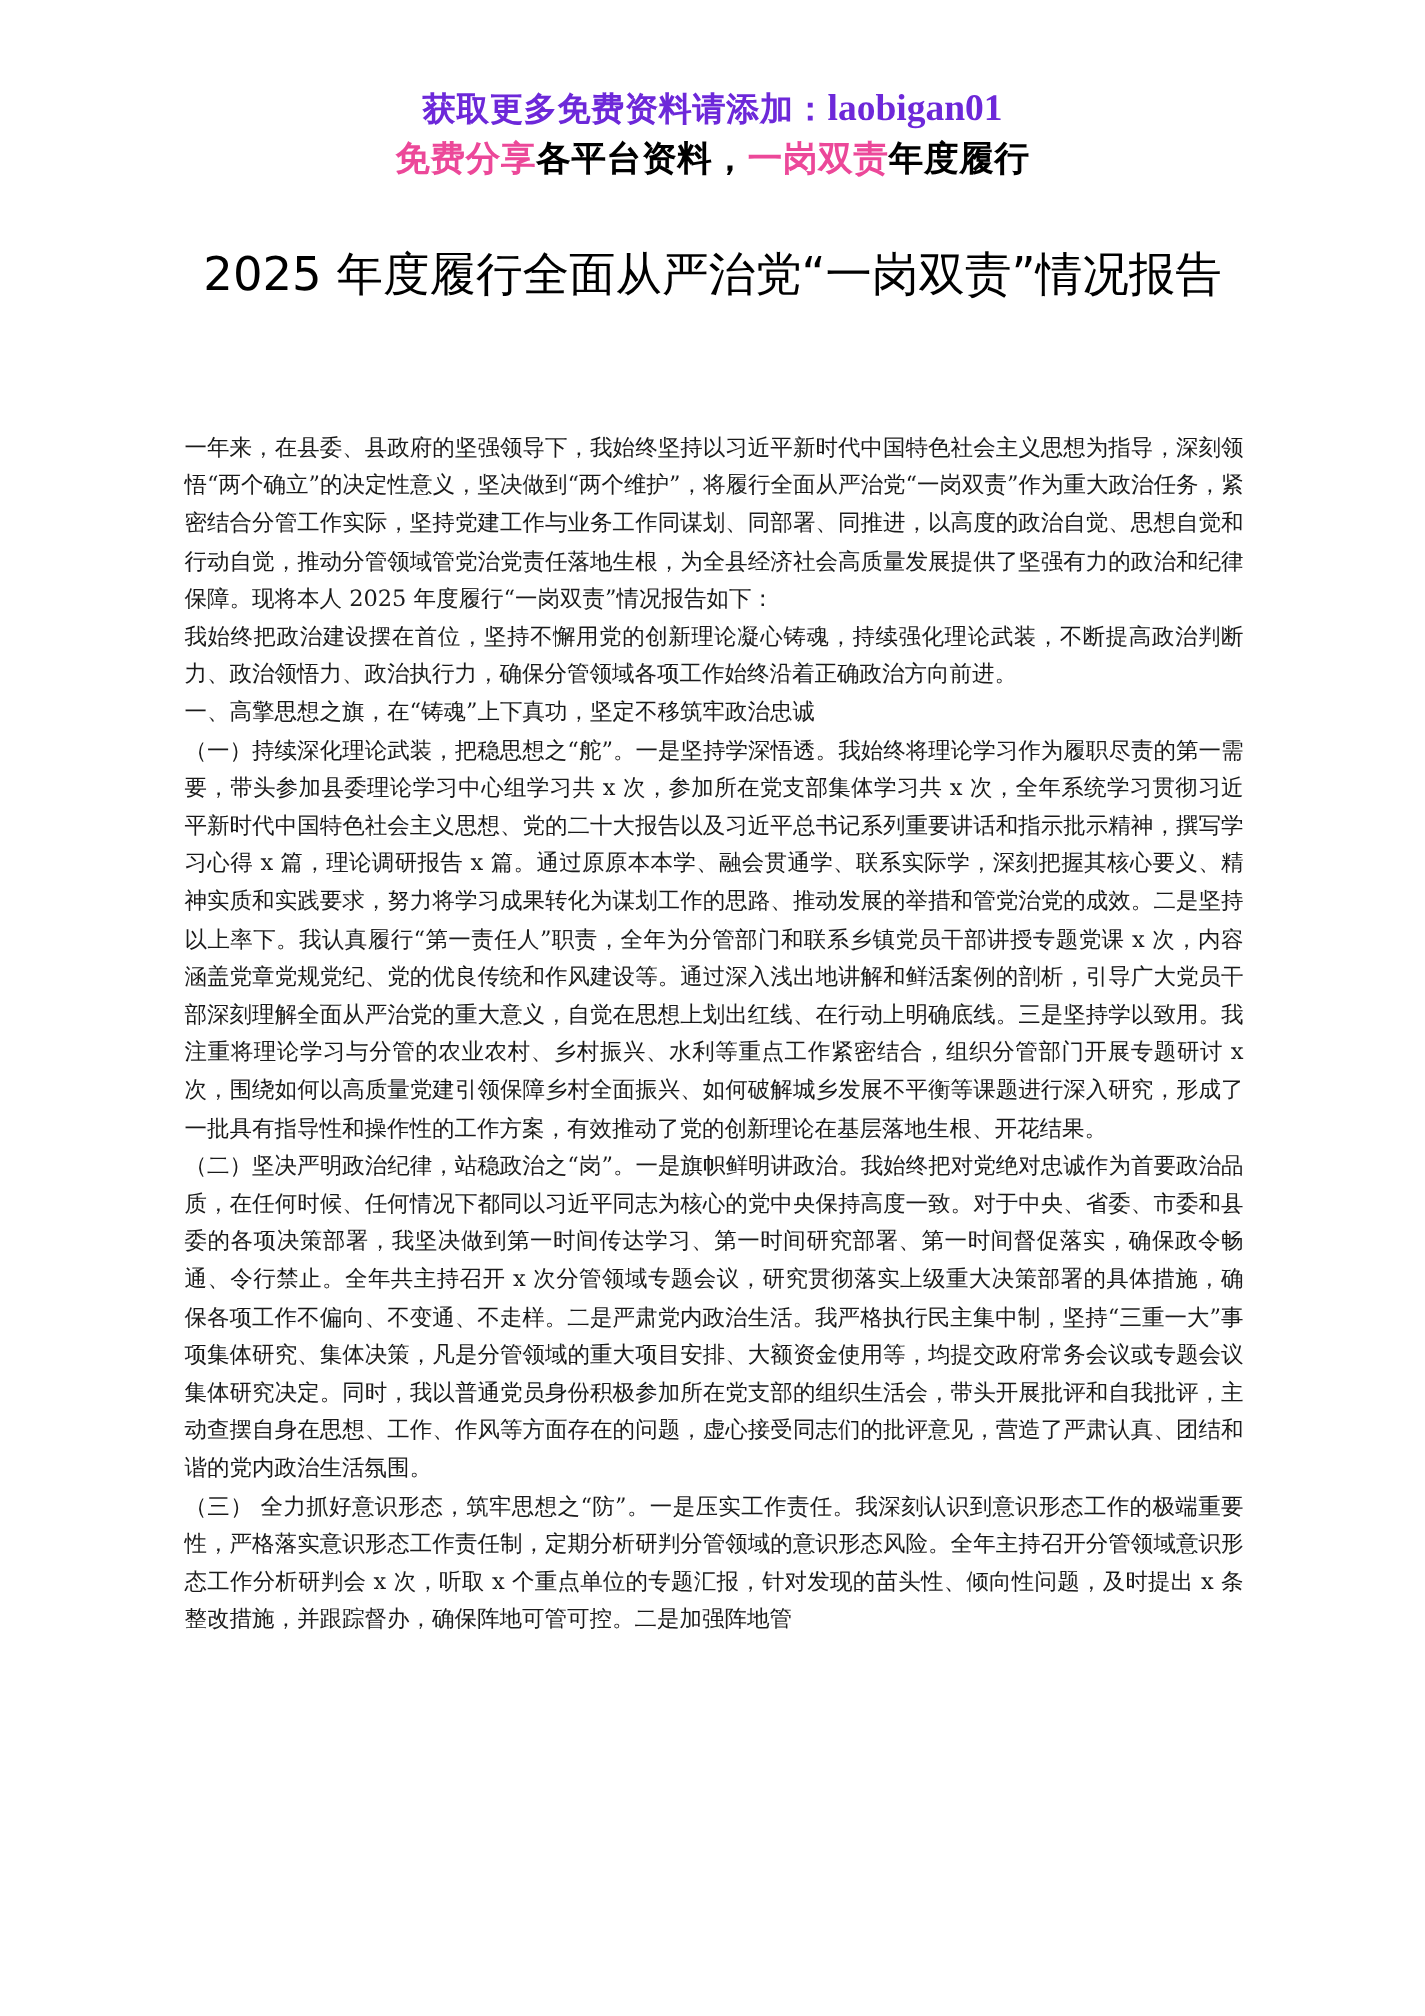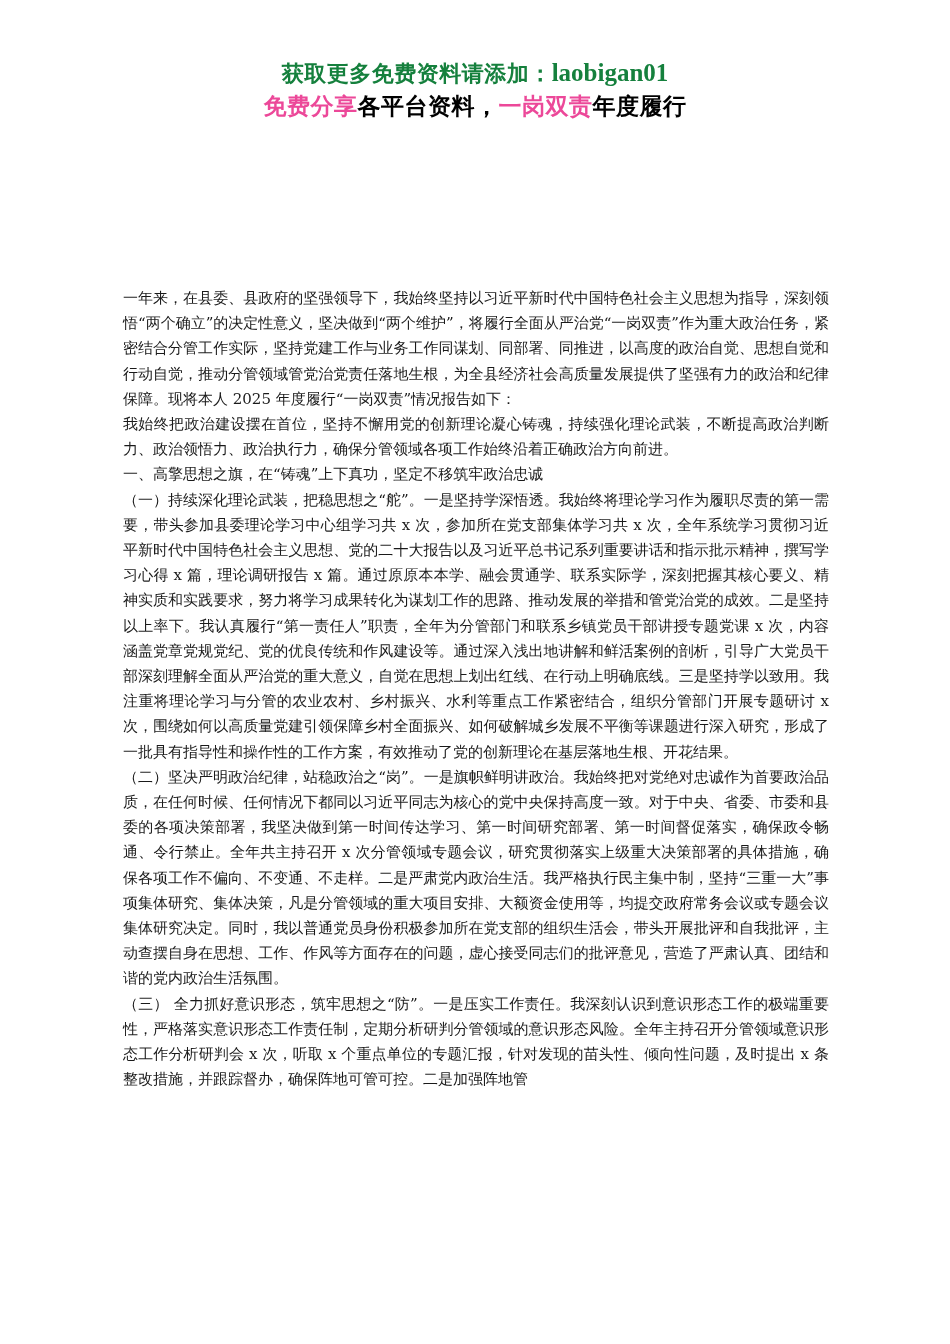--- a/index.html
+++ b/index.html
@@ -30,21 +30,21 @@
     left: 0;
     width: 950px;
     text-align: center;
   }
   .promo-line1 {
     font-family: "DejaVu Serif", "Liberation Serif", serif;
     font-weight: bold;
     font-size: 22px;
     line-height: 30px;
     letter-spacing: 0.5px;
-    color: #15803d;
+    color: #6d28d9;
     white-space: nowrap;
   }
   .promo-line1 .handle {
     font-family: "Liberation Serif", "DejaVu Serif", serif;
     font-weight: bold;
     font-size: 25px;
     letter-spacing: 0px;
   }
   .promo-line2 {
     font-family: "DejaVu Serif", "Liberation Serif", serif;
@@ -99,20 +99,21 @@
 </head>
 <body>
 
 <div class="page">
 
   <div class="promo">
     <div class="promo-line1"><span>获取更多免费资料请添加：</span><span class="handle">laobigan01</span></div>
     <div class="promo-line2"><span class="red">免费分享</span><span>各平台资料，</span><span class="red">一岗双责</span><span>年度履行</span></div>
   </div>
 
+  <div class="doc-title">2025 年度履行全面从严治党“一岗双责”情况报告</div>
 
   <div class="doc-body">
     <p>一年来，在县委、县政府的坚强领导下，我始终坚持以习近平新时代中国特色社会主义思想为指导，深刻领悟“两个确立”的决定性意义，坚决做到“两个维护”，将履行全面从严治党“一岗双责”作为重大政治任务，紧密结合分管工作实际，坚持党建工作与业务工作同谋划、同部署、同推进，以高度的政治自觉、思想自觉和行动自觉，推动分管领域管党治党责任落地生根，为全县经济社会高质量发展提供了坚强有力的政治和纪律保障。现将本人 2025 年度履行“一岗双责”情况报告如下：</p>
     <p>我始终把政治建设摆在首位，坚持不懈用党的创新理论凝心铸魂，持续强化理论武装，不断提高政治判断力、政治领悟力、政治执行力，确保分管领域各项工作始终沿着正确政治方向前进。</p>
     <p>一、高擎思想之旗，在“铸魂”上下真功，坚定不移筑牢政治忠诚</p>
     <p>（一）持续深化理论武装，把稳思想之“舵”。一是坚持学深悟透。我始终将理论学习作为履职尽责的第一需要，带头参加县委理论学习中心组学习共 x 次，参加所在党支部集体学习共 x 次，全年系统学习贯彻习近平新时代中国特色社会主义思想、党的二十大报告以及习近平总书记系列重要讲话和指示批示精神，撰写学习心得 x 篇，理论调研报告 x 篇。通过原原本本学、融会贯通学、联系实际学，深刻把握其核心要义、精神实质和实践要求，努力将学习成果转化为谋划工作的思路、推动发展的举措和管党治党的成效。二是坚持以上率下。我认真履行“第一责任人”职责，全年为分管部门和联系乡镇党员干部讲授专题党课 x 次，内容涵盖党章党规党纪、党的优良传统和作风建设等。通过深入浅出地讲解和鲜活案例的剖析，引导广大党员干部深刻理解全面从严治党的重大意义，自觉在思想上划出红线、在行动上明确底线。三是坚持学以致用。我注重将理论学习与分管的农业农村、乡村振兴、水利等重点工作紧密结合，组织分管部门开展专题研讨 x 次，围绕如何以高质量党建引领保障乡村全面振兴、如何破解城乡发展不平衡等课题进行深入研究，形成了一批具有指导性和操作性的工作方案，有效推动了党的创新理论在基层落地生根、开花结果。</p>
     <p>（二）坚决严明政治纪律，站稳政治之“岗”。一是旗帜鲜明讲政治。我始终把对党绝对忠诚作为首要政治品质，在任何时候、任何情况下都同以习近平同志为核心的党中央保持高度一致。对于中央、省委、市委和县委的各项决策部署，我坚决做到第一时间传达学习、第一时间研究部署、第一时间督促落实，确保政令畅通、令行禁止。全年共主持召开 x 次分管领域专题会议，研究贯彻落实上级重大决策部署的具体措施，确保各项工作不偏向、不变通、不走样。二是严肃党内政治生活。我严格执行民主集中制，坚持“三重一大”事项集体研究、集体决策，凡是分管领域的重大项目安排、大额资金使用等，均提交政府常务会议或专题会议集体研究决定。同时，我以普通党员身份积极参加所在党支部的组织生活会，带头开展批评和自我批评，主动查摆自身在思想、工作、作风等方面存在的问题，虚心接受同志们的批评意见，营造了严肃认真、团结和谐的党内政治生活氛围。</p>
     <p>（三） 全力抓好意识形态，筑牢思想之“防”。一是压实工作责任。我深刻认识到意识形态工作的极端重要性，严格落实意识形态工作责任制，定期分析研判分管领域的意识形态风险。全年主持召开分管领域意识形态工作分析研判会 x 次，听取 x 个重点单位的专题汇报，针对发现的苗头性、倾向性问题，及时提出 x 条整改措施，并跟踪督办，确保阵地可管可控。二是加强阵地管</p>
   </div>
 

